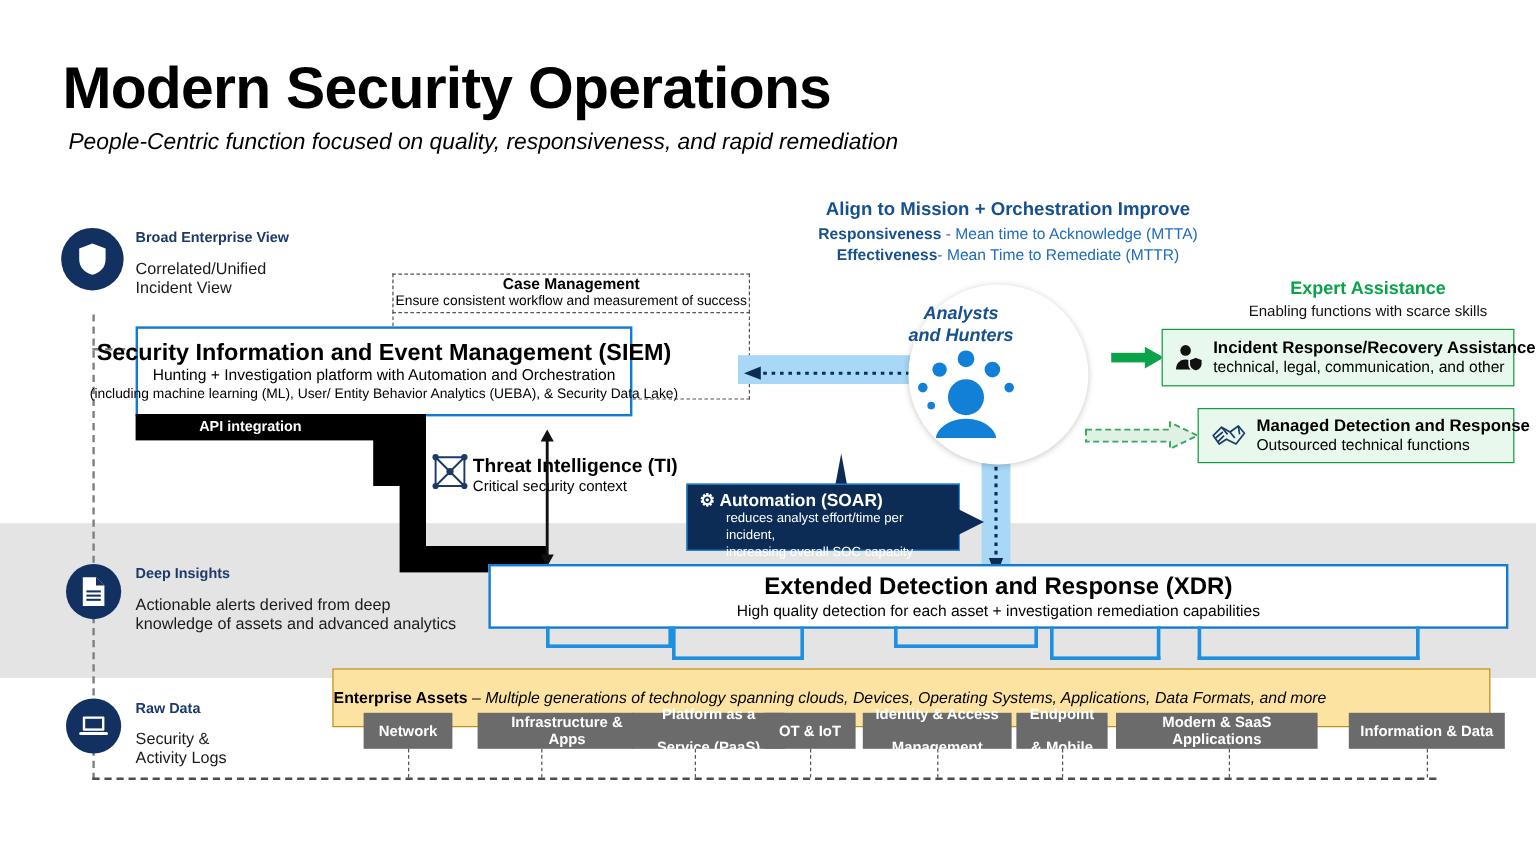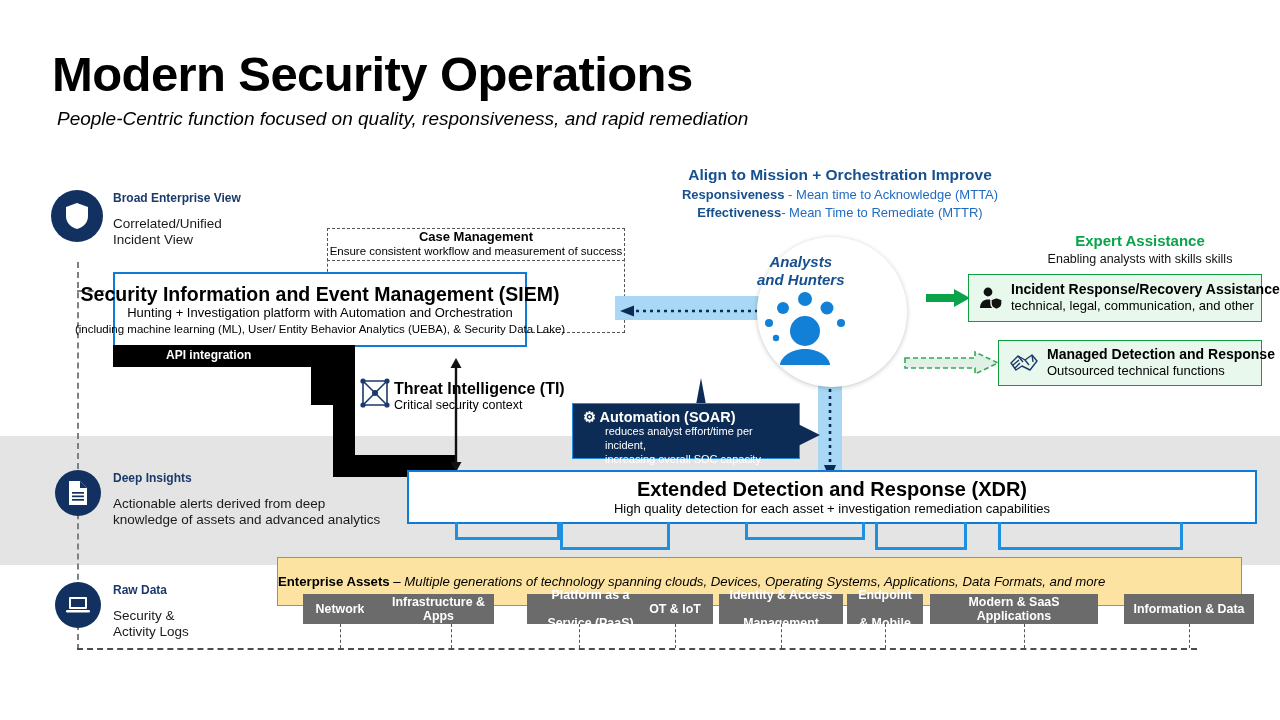--- a/index.html
+++ b/index.html
@@ -353,21 +353,21 @@
       <span>⚙</span>
       <span>Automation (SOAR)</span>
     </div>
     <div class="so-sub">reduces analyst effort/time per incident,</div>
     <div class="so-sub">increasing overall SOC capacity</div>
   </div>
   <div class="abs" id="soar-tail"></div>
 
   <div class="abs" id="expert">
     <div class="e-title">Expert Assistance</div>
-    <div class="e-sub">Enabling analysts with skills skills</div>
+    <div class="e-sub">Enabling functions with scarce skills</div>
   </div>
 
   <div class="abs" id="green-arrow">
     <svg width="44" height="20" viewBox="0 0 44 20">
       <rect x="0" y="6" width="30" height="8" fill="#0aa34a"></rect>
       <path d="M44 10 L28 1 L28 19 Z" fill="#0aa34a"></path>
     </svg>
   </div>
 
   <div class="abs" id="green-dash-arrow">
@@ -417,21 +417,21 @@
     <div class="ab-text">
       <b>Enterprise Assets</b><span> – Multiple generations of technology spanning clouds, Devices, Operating Systems, Applications, Data Formats, and more</span>
     </div>
   </div>
 
   <div id="chips-host">
       <div class="chip" style="left: 303px; width: 74px; flex-direction: column;">
         <span>Network</span>
       </div>
       <div class="chip-tick" style="left: 340px;"></div>
-      <div class="chip" style="left: 364px; width: 130px; flex-direction: column; padding-left: 23px;">
+      <div class="chip" style="left: 398px; width: 130px; flex-direction: column; padding-left: 23px;">
         <span>Infrastructure &amp; Apps</span>
       </div>
       <div class="chip-tick" style="left: 451px;"></div>
       <div class="chip" style="left: 527px; width: 127px; flex-direction: column; align-items: center;">
         <span>Platform as a</span>
         <br>
         <span>Service (PaaS)</span>
       </div>
       <div class="chip-tick" style="left: 579px;"></div>
       <div class="chip" style="left: 637px; width: 76px; flex-direction: column;">

